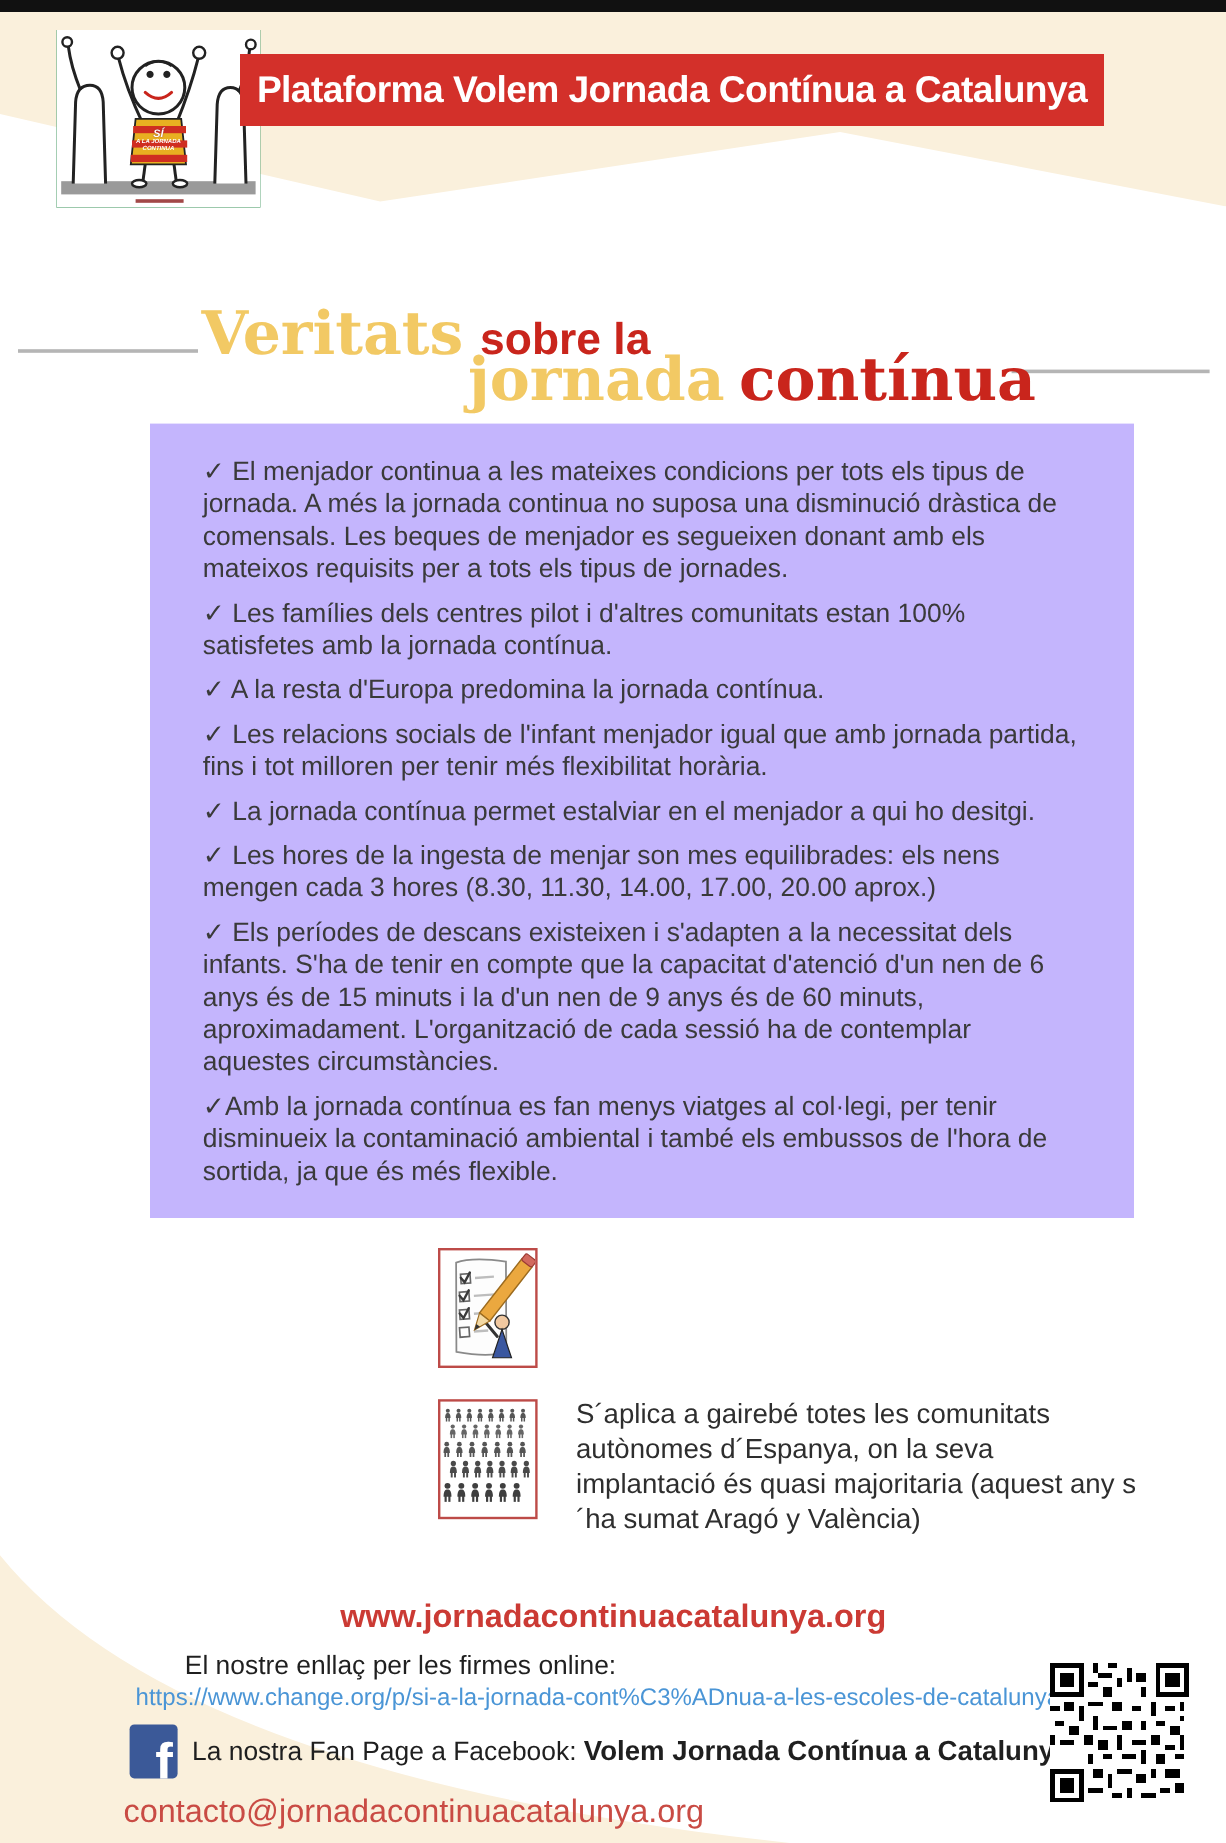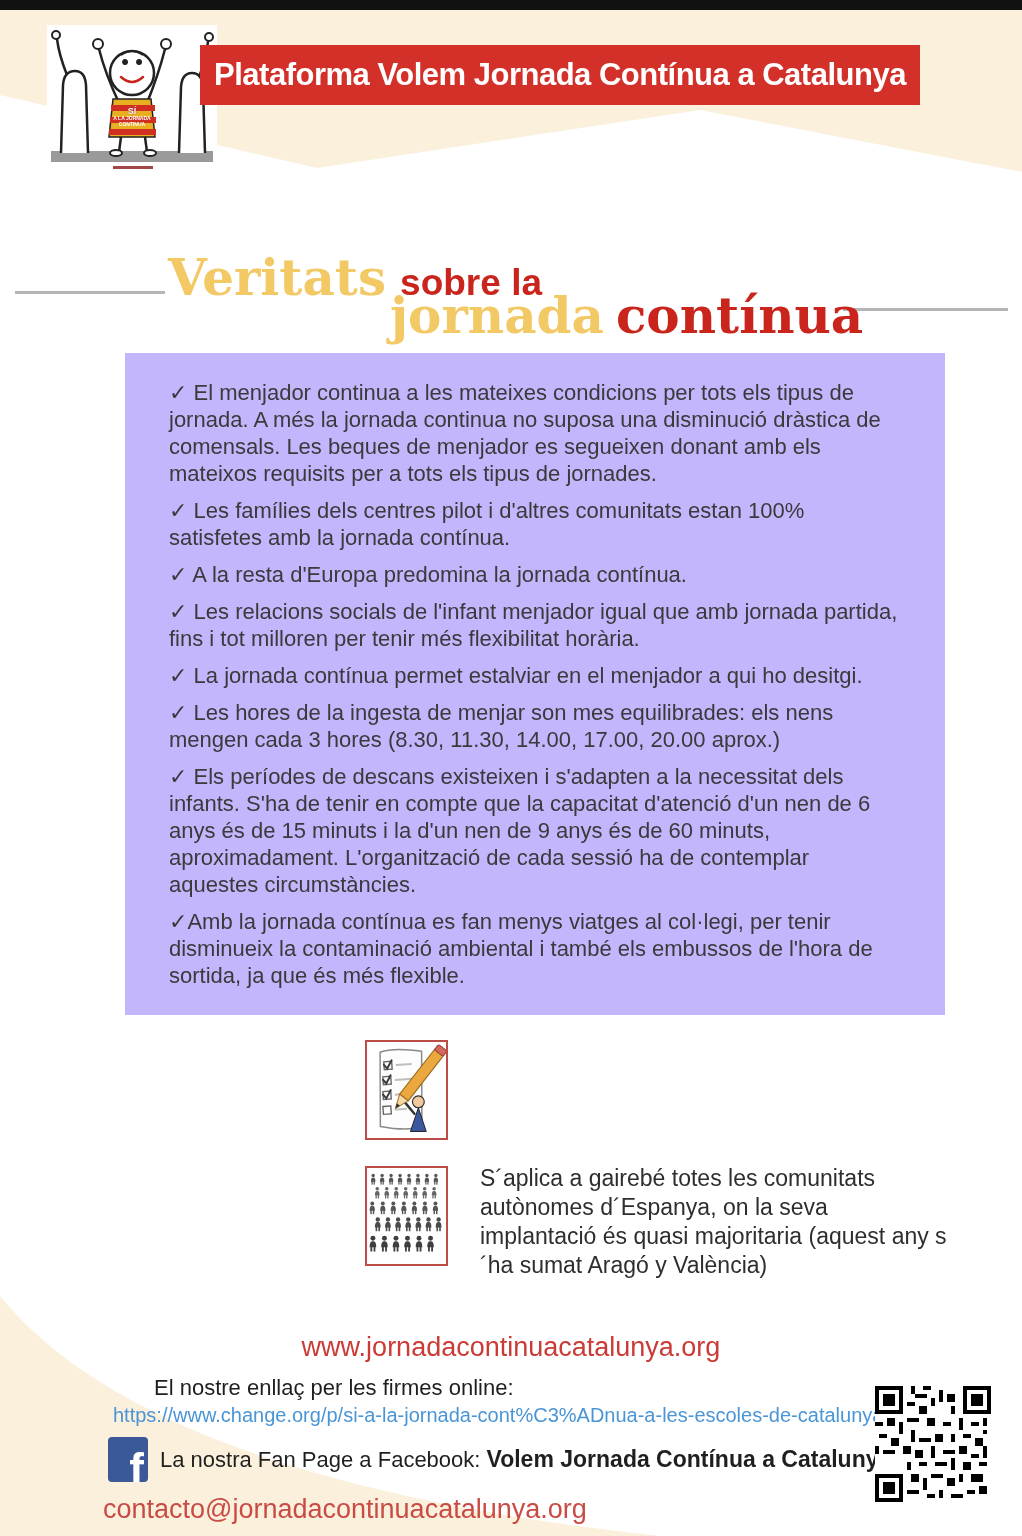--- a/index.html
+++ b/index.html
@@ -6,21 +6,21 @@
   .page{position:relative;width:1022px;height:1536px;background:#ffffff;overflow:hidden;
         font-family:"Liberation Sans",sans-serif;}
 
   
   .topbar{position:absolute;left:0;top:0;width:100%;height:10px;background:#111;}
   .cream-top{position:absolute;left:0;top:0;width:100%;height:200px;background:#faf0dc;
              clip-path:polygon(0 10px,100% 10px,100% 172px,68.5% 110px,31% 168px,0 95px);}
   .cream-bottom{position:absolute;left:0;top:1286px;width:660px;height:250px;}
 
   
-  .logo-box{position:absolute;left:47px;top:25px;width:170px;height:148px;background:#15803d;}
+  .logo-box{position:absolute;left:47px;top:25px;width:170px;height:148px;background:#15803d;font-style:italic;}
   .logo-shirt-text{position:absolute;left:63px;top:82px;width:44px;text-align:center;
                    color:#fff;font-weight:bold;line-height:1.05;pointer-events:none;}
   .logo-shirt-text .l1{font-size:9px;color:#fff;text-shadow:0 0 1px #7a1212;}
   .logo-shirt-text .l2{font-size:5px;color:#fff;}
 
   
   .banner{position:absolute;left:200px;top:45px;width:720px;height:60px;background:#d3302a;
           display:flex;align-items:center;justify-content:center;}
   .banner span{color:#fff;font-weight:bold;font-size:31px;letter-spacing:-.5px;}
 
@@ -46,21 +46,21 @@
   .icon-box{position:absolute;width:83px;height:100px;background:#fff;
             border:2px solid #bd4b48;box-sizing:border-box;}
   .icon-box-1{left:365px;top:1040px;}
   .icon-box-2{left:365px;top:1166px;}
   .info-text{position:absolute;left:480px;width:470px;font-size:23px;line-height:29px;color:#2e2e2e;}
   .info-text-1{top:1038px;}
   .info-text-2{top:1164px;}
 
   
   .website{position:absolute;left:0;top:1332px;width:100%;text-align:center;
-           color:#cb3a34;font-size:27px;}
+           color:#cb3a34;font-size:27px;font-weight:bold;}
   .sig-label{position:absolute;left:106px;top:1375px;font-size:22px;color:#1f1f1f;margin-left:48px;}
   .sig-link{position:absolute;left:113px;top:1404px;font-size:20px;color:#4a95d6;text-decoration:none;}
   .fb-row{position:absolute;left:108px;top:1437px;display:flex;align-items:center;}
   .fb-icon{width:40px;height:45px;background:#3b5998;border-radius:4px;position:relative;overflow:hidden;flex:none;}
   .fb-icon span{position:absolute;right:4px;bottom:-12px;color:#fff;font-weight:bold;
                 font-size:44px;font-family:"Liberation Sans",sans-serif;}
   .fb-label{margin-left:12px;font-size:22px;color:#1f1f1f;}
   .fb-label b{font-size:23px;}
   .email{position:absolute;left:103px;top:1494px;font-size:27px;color:#c94b44;}
   .qr{position:absolute;left:875px;top:1383px;width:116px;height:122px;background:#fff;}

